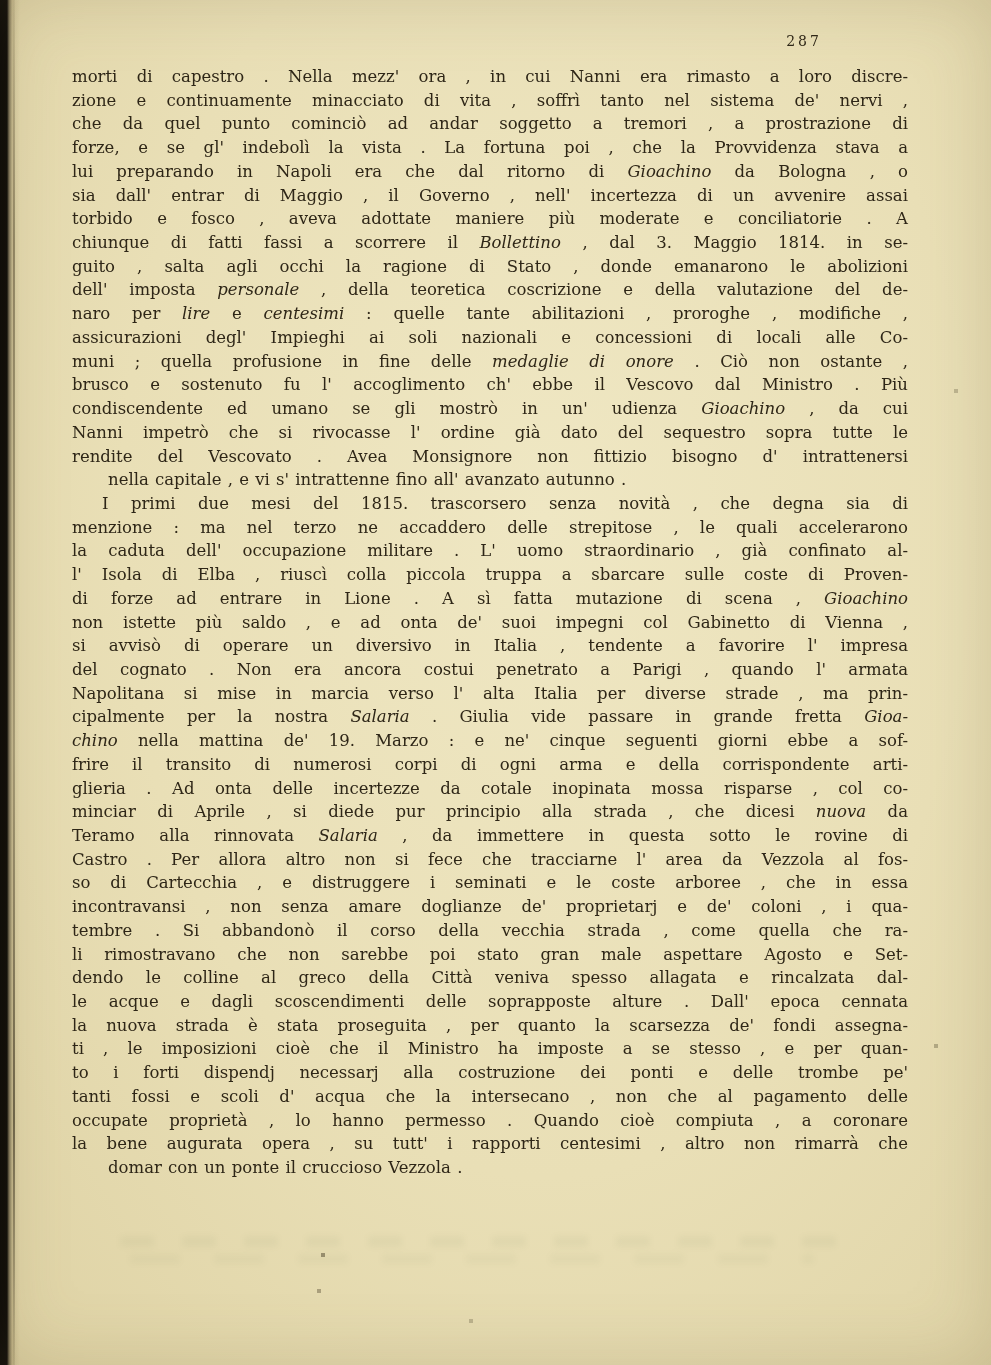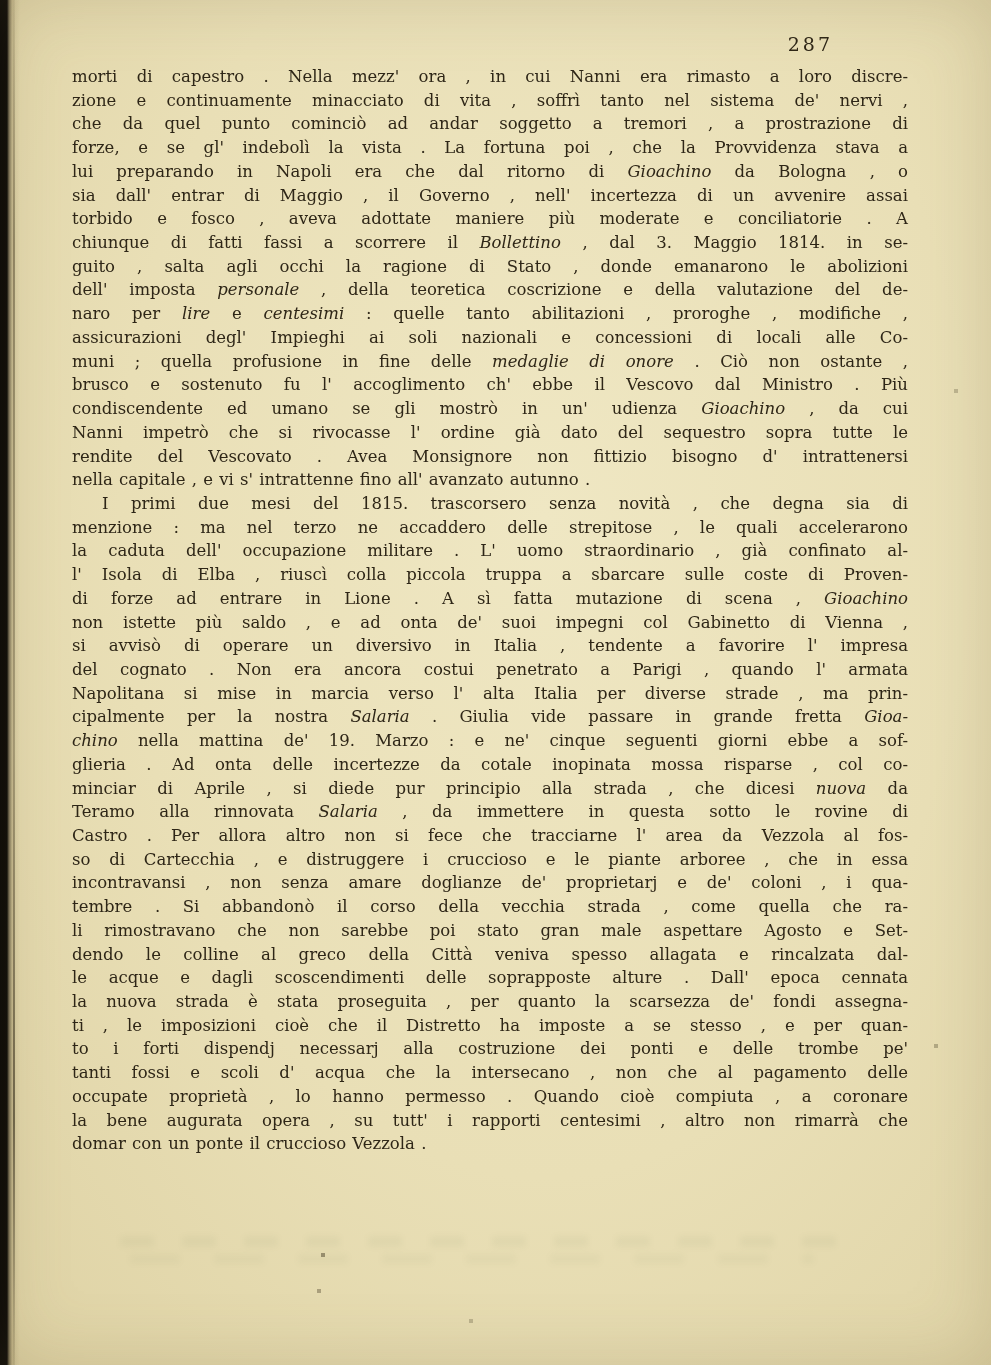--- a/index.html
+++ b/index.html
@@ -28,32 +28,32 @@
   .crease {
     position: absolute; left: 13px; top: 0; bottom: 0; width: 2px;
     background: linear-gradient(to bottom,
       rgba(70,60,35,0.05),
       rgba(70,60,35,0.45) 18%,
       rgba(70,60,35,0.30) 55%,
       rgba(45,38,22,0.60) 82%,
       rgba(70,60,35,0.10));
   }
   .pagenum {
-    position: absolute; top: 33px; left: 743px; width: 90px;
-    text-align: right; font-size: 19px; letter-spacing: 3px;
+    position: absolute; top: 33px; left: 759px; width: 90px;
+    text-align: center; font-size: 14px; letter-spacing: 3px;
   }
   .text-block {
     position: absolute; left: 72px; top: 65px; width: 836px;
     font-size: 16.5px; word-spacing: 1px;
   }
   .line {
     height: 23.72px; line-height: 23.72px;
     text-align: justify; text-align-last: justify;
   }
-  .line.end { text-align-last: left; }
+  .line.end { text-align-last: left; margin-left: 36px; }
   .line.indent { text-indent: 30px; }
   .it { font-style: italic; }
   .ghost {
     position: absolute; left: 120px; top: 1234px; width: 720px; height: 34px;
     background:
       repeating-linear-gradient(to right, rgba(95,110,70,0.35) 0 34px, transparent 34px 62px) 0 2px / 100% 11px no-repeat,
       repeating-linear-gradient(to right, rgba(95,110,70,0.28) 0 50px, transparent 50px 84px) 10px 20px / 95% 10px no-repeat;
     filter: blur(3px); opacity: 0.16; pointer-events: none;
   }
   .specks {
@@ -78,51 +78,52 @@
       <div class="line"><span>morti di capestro . Nella mezz' ora , in cui Nanni era rimasto a loro discre-</span></div>
       <div class="line"><span>zione e continuamente minacciato di vita , soffrì tanto nel sistema de' nervi ,</span></div>
       <div class="line"><span>che da quel punto cominciò ad andar soggetto a tremori , a prostrazione di</span></div>
       <div class="line"><span>forze, e se gl' indebolì la vista . La fortuna poi , che la Provvidenza stava a</span></div>
       <div class="line"><span>lui preparando in Napoli era che dal ritorno di </span><span class="it">Gioachino</span><span> da Bologna , o</span></div>
       <div class="line"><span>sia dall' entrar di Maggio , il Governo , nell' incertezza di un avvenire assai</span></div>
       <div class="line"><span>torbido e fosco , aveva adottate maniere più moderate e conciliatorie . A</span></div>
       <div class="line"><span>chiunque di fatti fassi a scorrere il </span><span class="it">Bollettino</span><span> , dal 3. Maggio 1814. in se-</span></div>
       <div class="line"><span>guito , salta agli occhi la ragione di Stato , donde emanarono le abolizioni</span></div>
       <div class="line"><span>dell' imposta </span><span class="it">personale</span><span> , della teoretica coscrizione e della valutazione del de-</span></div>
-      <div class="line"><span>naro per </span><span class="it">lire</span><span> e </span><span class="it">centesimi</span><span> : quelle tanto abilitazioni , proroghe , modifiche ,</span></div>
+      <div class="line"><span>naro per </span><span class="it">lire</span><span> e </span><span class="it">centesimi</span><span> : quelle tante abilitazioni , proroghe , modifiche ,</span></div>
       <div class="line"><span>assicurazioni degl' Impieghi ai soli nazionali e concessioni di locali alle Co-</span></div>
       <div class="line"><span>muni ; quella profusione in fine delle </span><span class="it">medaglie di onore</span><span> . Ciò non ostante ,</span></div>
       <div class="line"><span>brusco e sostenuto fu l' accoglimento ch' ebbe il Vescovo dal Ministro . Più</span></div>
       <div class="line"><span>condiscendente ed umano se gli mostrò in un' udienza </span><span class="it">Gioachino</span><span> , da cui</span></div>
       <div class="line"><span>Nanni impetrò che si rivocasse l' ordine già dato del sequestro sopra tutte le</span></div>
       <div class="line"><span>rendite del Vescovato . Avea Monsignore non fittizio bisogno d' intrattenersi</span></div>
       <div class="line end"><span>nella capitale , e vi s' intrattenne fino all' avanzato autunno .</span></div>
       <div class="line indent"><span>I primi due mesi del 1815. trascorsero senza novità , che degna sia di</span></div>
       <div class="line"><span>menzione : ma nel terzo ne accaddero delle strepitose , le quali accelerarono</span></div>
       <div class="line"><span>la caduta dell' occupazione militare . L' uomo straordinario , già confinato al-</span></div>
       <div class="line"><span>l' Isola di Elba , riuscì colla piccola truppa a sbarcare sulle coste di Proven-</span></div>
       <div class="line"><span>di forze ad entrare in Lione . A sì fatta mutazione di scena , </span><span class="it">Gioachino</span></div>
       <div class="line"><span>non istette più saldo , e ad onta de' suoi impegni col Gabinetto di Vienna ,</span></div>
       <div class="line"><span>si avvisò di operare un diversivo in Italia , tendente a favorire l' impresa</span></div>
       <div class="line"><span>del cognato . Non era ancora costui penetrato a Parigi , quando l' armata</span></div>
       <div class="line"><span>Napolitana si mise in marcia verso l' alta Italia per diverse strade , ma prin-</span></div>
       <div class="line"><span>cipalmente per la nostra </span><span class="it">Salaria</span><span> . Giulia vide passare in grande fretta </span><span class="it">Gioa-</span></div>
       <div class="line"><span class="it">chino</span><span> nella mattina de' 19. Marzo : e ne' cinque seguenti giorni ebbe a sof-</span></div>
+      <div class="line"><span>frire il transito di numerosi corpi di ogni arma e della corrispondente arti-</span></div>
       <div class="line"><span>glieria . Ad onta delle incertezze da cotale inopinata mossa risparse , col co-</span></div>
       <div class="line"><span>minciar di Aprile , si diede pur principio alla strada , che dicesi </span><span class="it">nuova</span><span> da</span></div>
       <div class="line"><span>Teramo alla rinnovata </span><span class="it">Salaria</span><span> , da immettere in questa sotto le rovine di</span></div>
       <div class="line"><span>Castro . Per allora altro non si fece che tracciarne l' area da Vezzola al fos-</span></div>
-      <div class="line"><span>so di Cartecchia , e distruggere i cruccioso e le piante arboree , che in essa</span></div>
+      <div class="line"><span>so di Cartecchia , e distruggere i seminati e le coste arboree , che in essa</span></div>
       <div class="line"><span>incontravansi , non senza amare doglianze de' proprietarj e de' coloni , i qua-</span></div>
       <div class="line"><span>tembre . Si abbandonò il corso della vecchia strada , come quella che ra-</span></div>
       <div class="line"><span>li rimostravano che non sarebbe poi stato gran male aspettare Agosto e Set-</span></div>
       <div class="line"><span>dendo le colline al greco della Città veniva spesso allagata e rincalzata dal-</span></div>
       <div class="line"><span>le acque e dagli scoscendimenti delle soprapposte alture . Dall' epoca cennata</span></div>
       <div class="line"><span>la nuova strada è stata proseguita , per quanto la scarsezza de' fondi assegna-</span></div>
-      <div class="line"><span>ti , le imposizioni cioè che il Distretto ha imposte a se stesso , e per quan-</span></div>
+      <div class="line"><span>ti , le imposizioni cioè che il Ministro ha imposte a se stesso , e per quan-</span></div>
       <div class="line"><span>to i forti dispendj necessarj alla costruzione dei ponti e delle trombe pe'</span></div>
       <div class="line"><span>tanti fossi e scoli d' acqua che la intersecano , non che al pagamento delle</span></div>
       <div class="line"><span>occupate proprietà , lo hanno permesso . Quando cioè compiuta , a coronare</span></div>
       <div class="line"><span>la bene augurata opera , su tutt' i rapporti centesimi , altro non rimarrà che</span></div>
       <div class="line end"><span>domar con un ponte il cruccioso Vezzola .</span></div>
     </div>
   <div class="ghost"></div>
   <div class="specks"></div>
   <div class="vignette"></div>
 </div>

